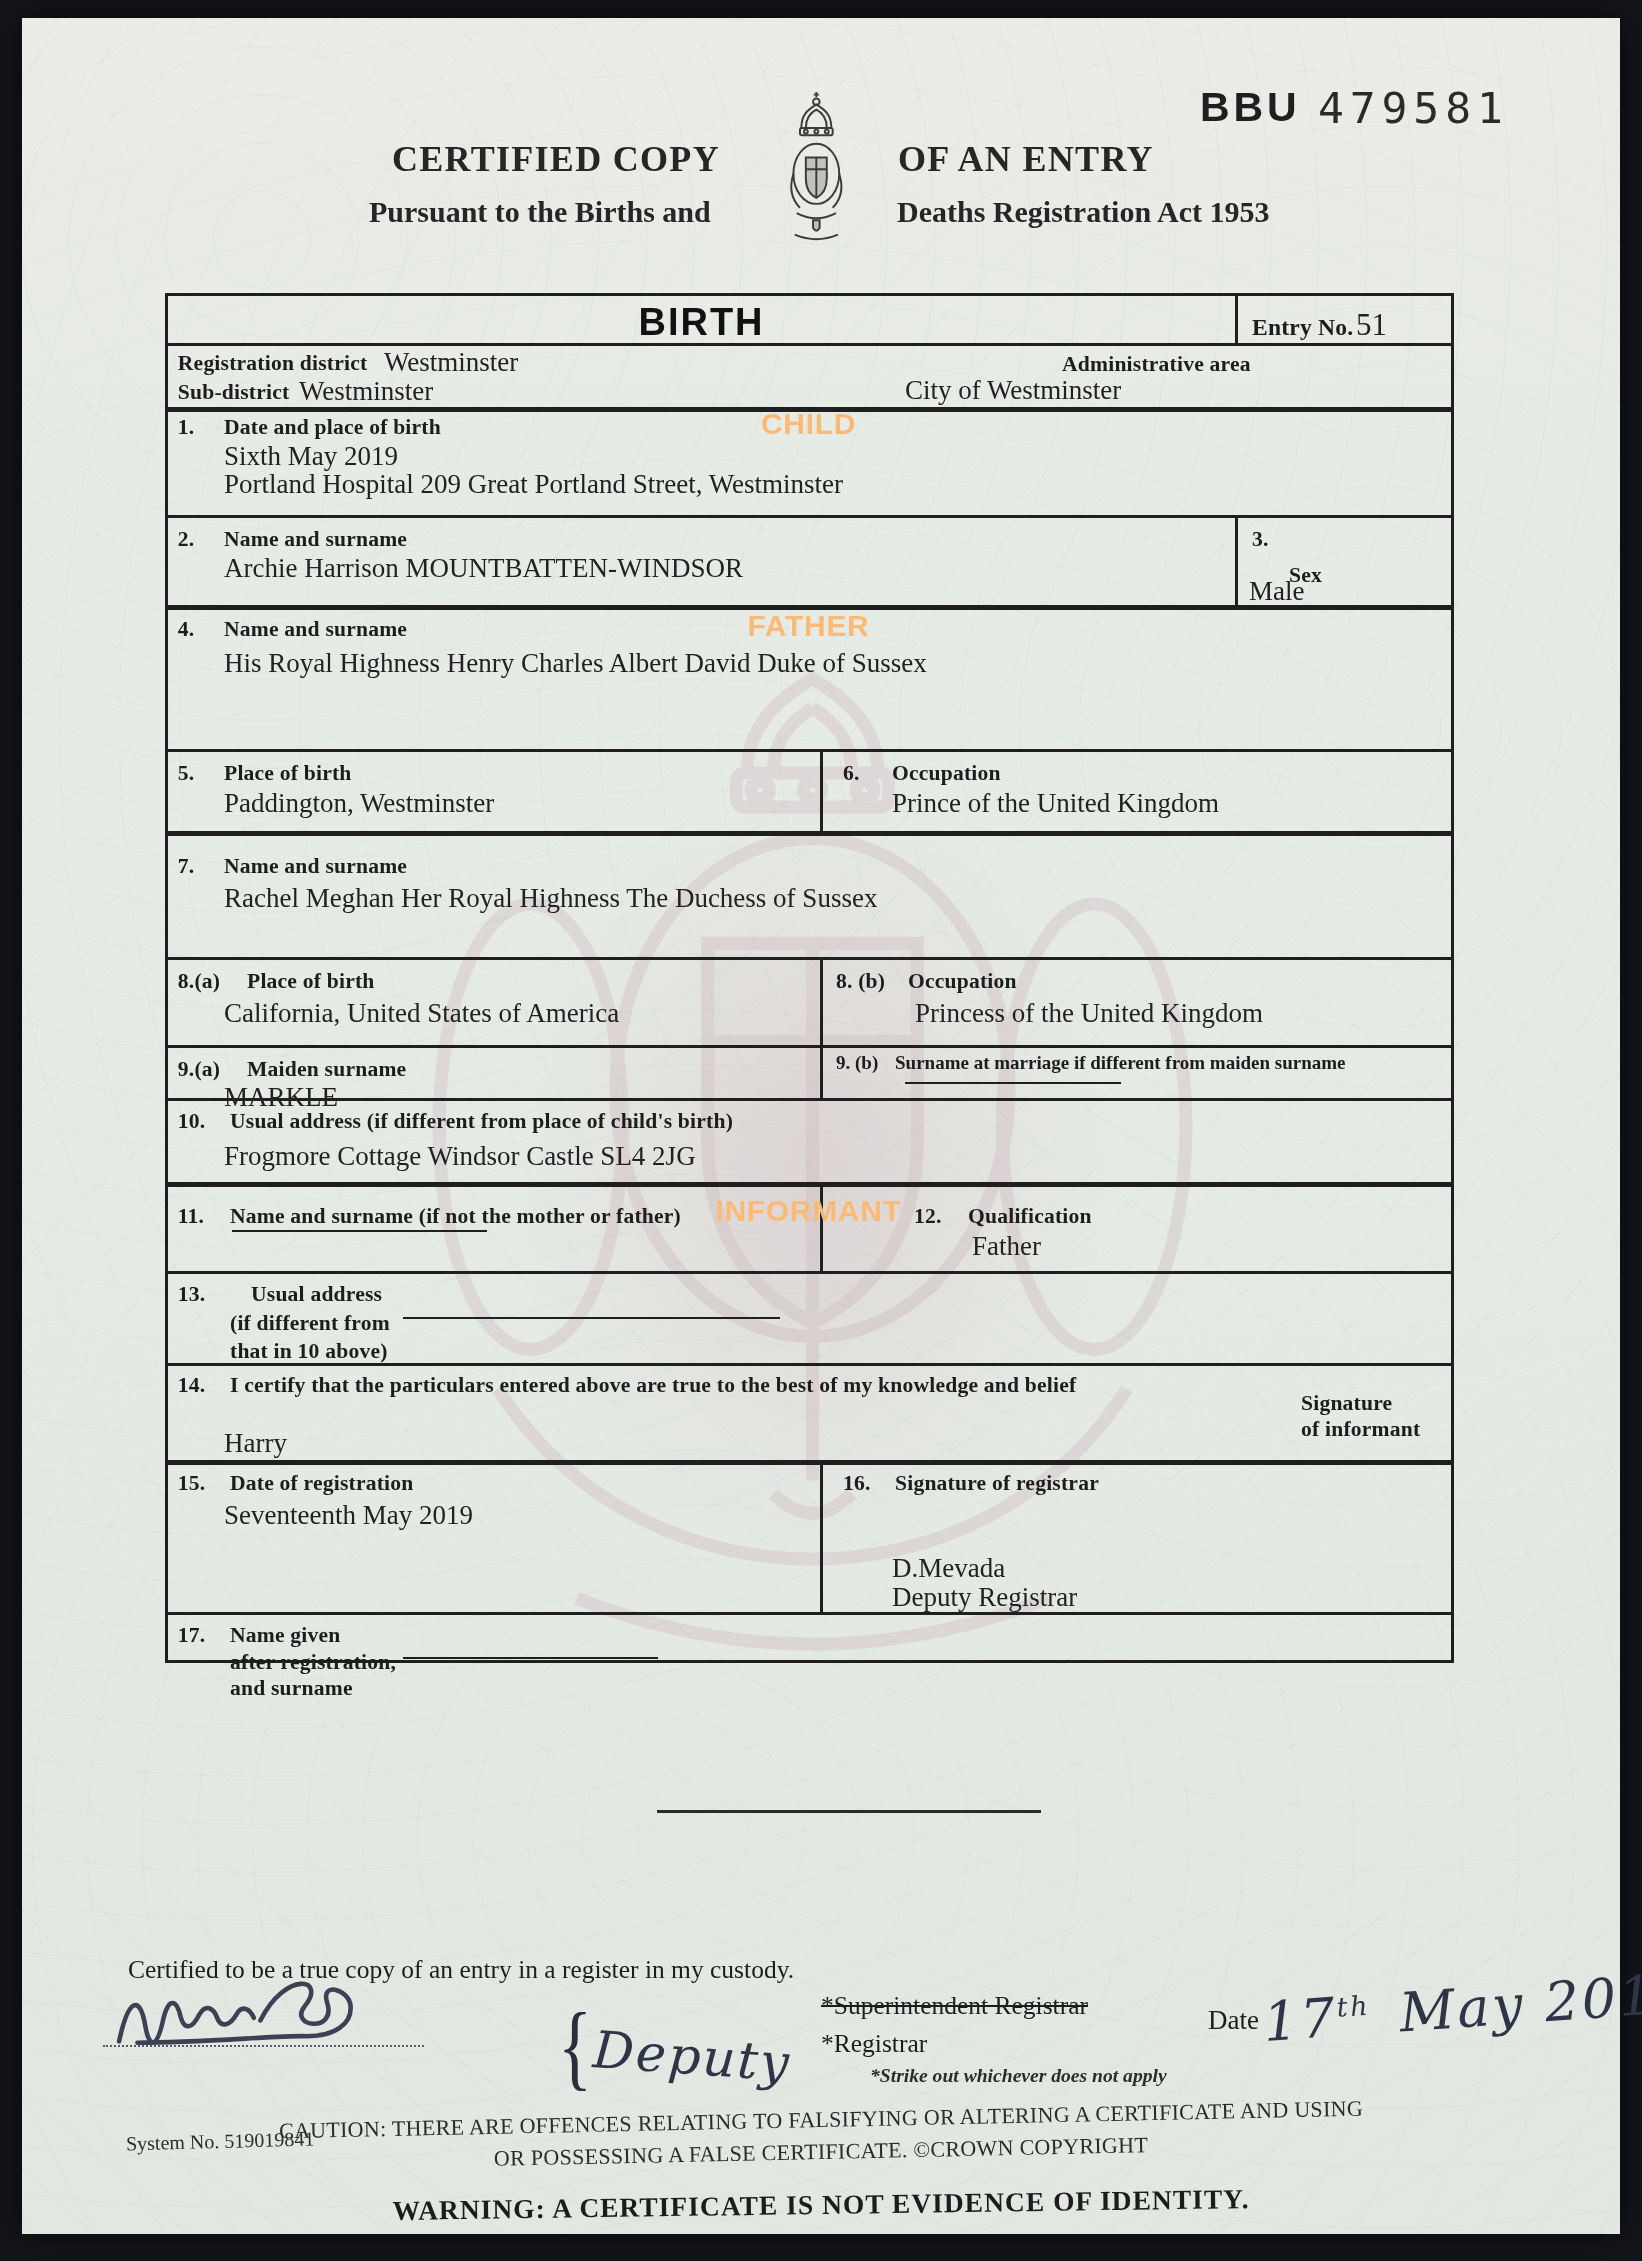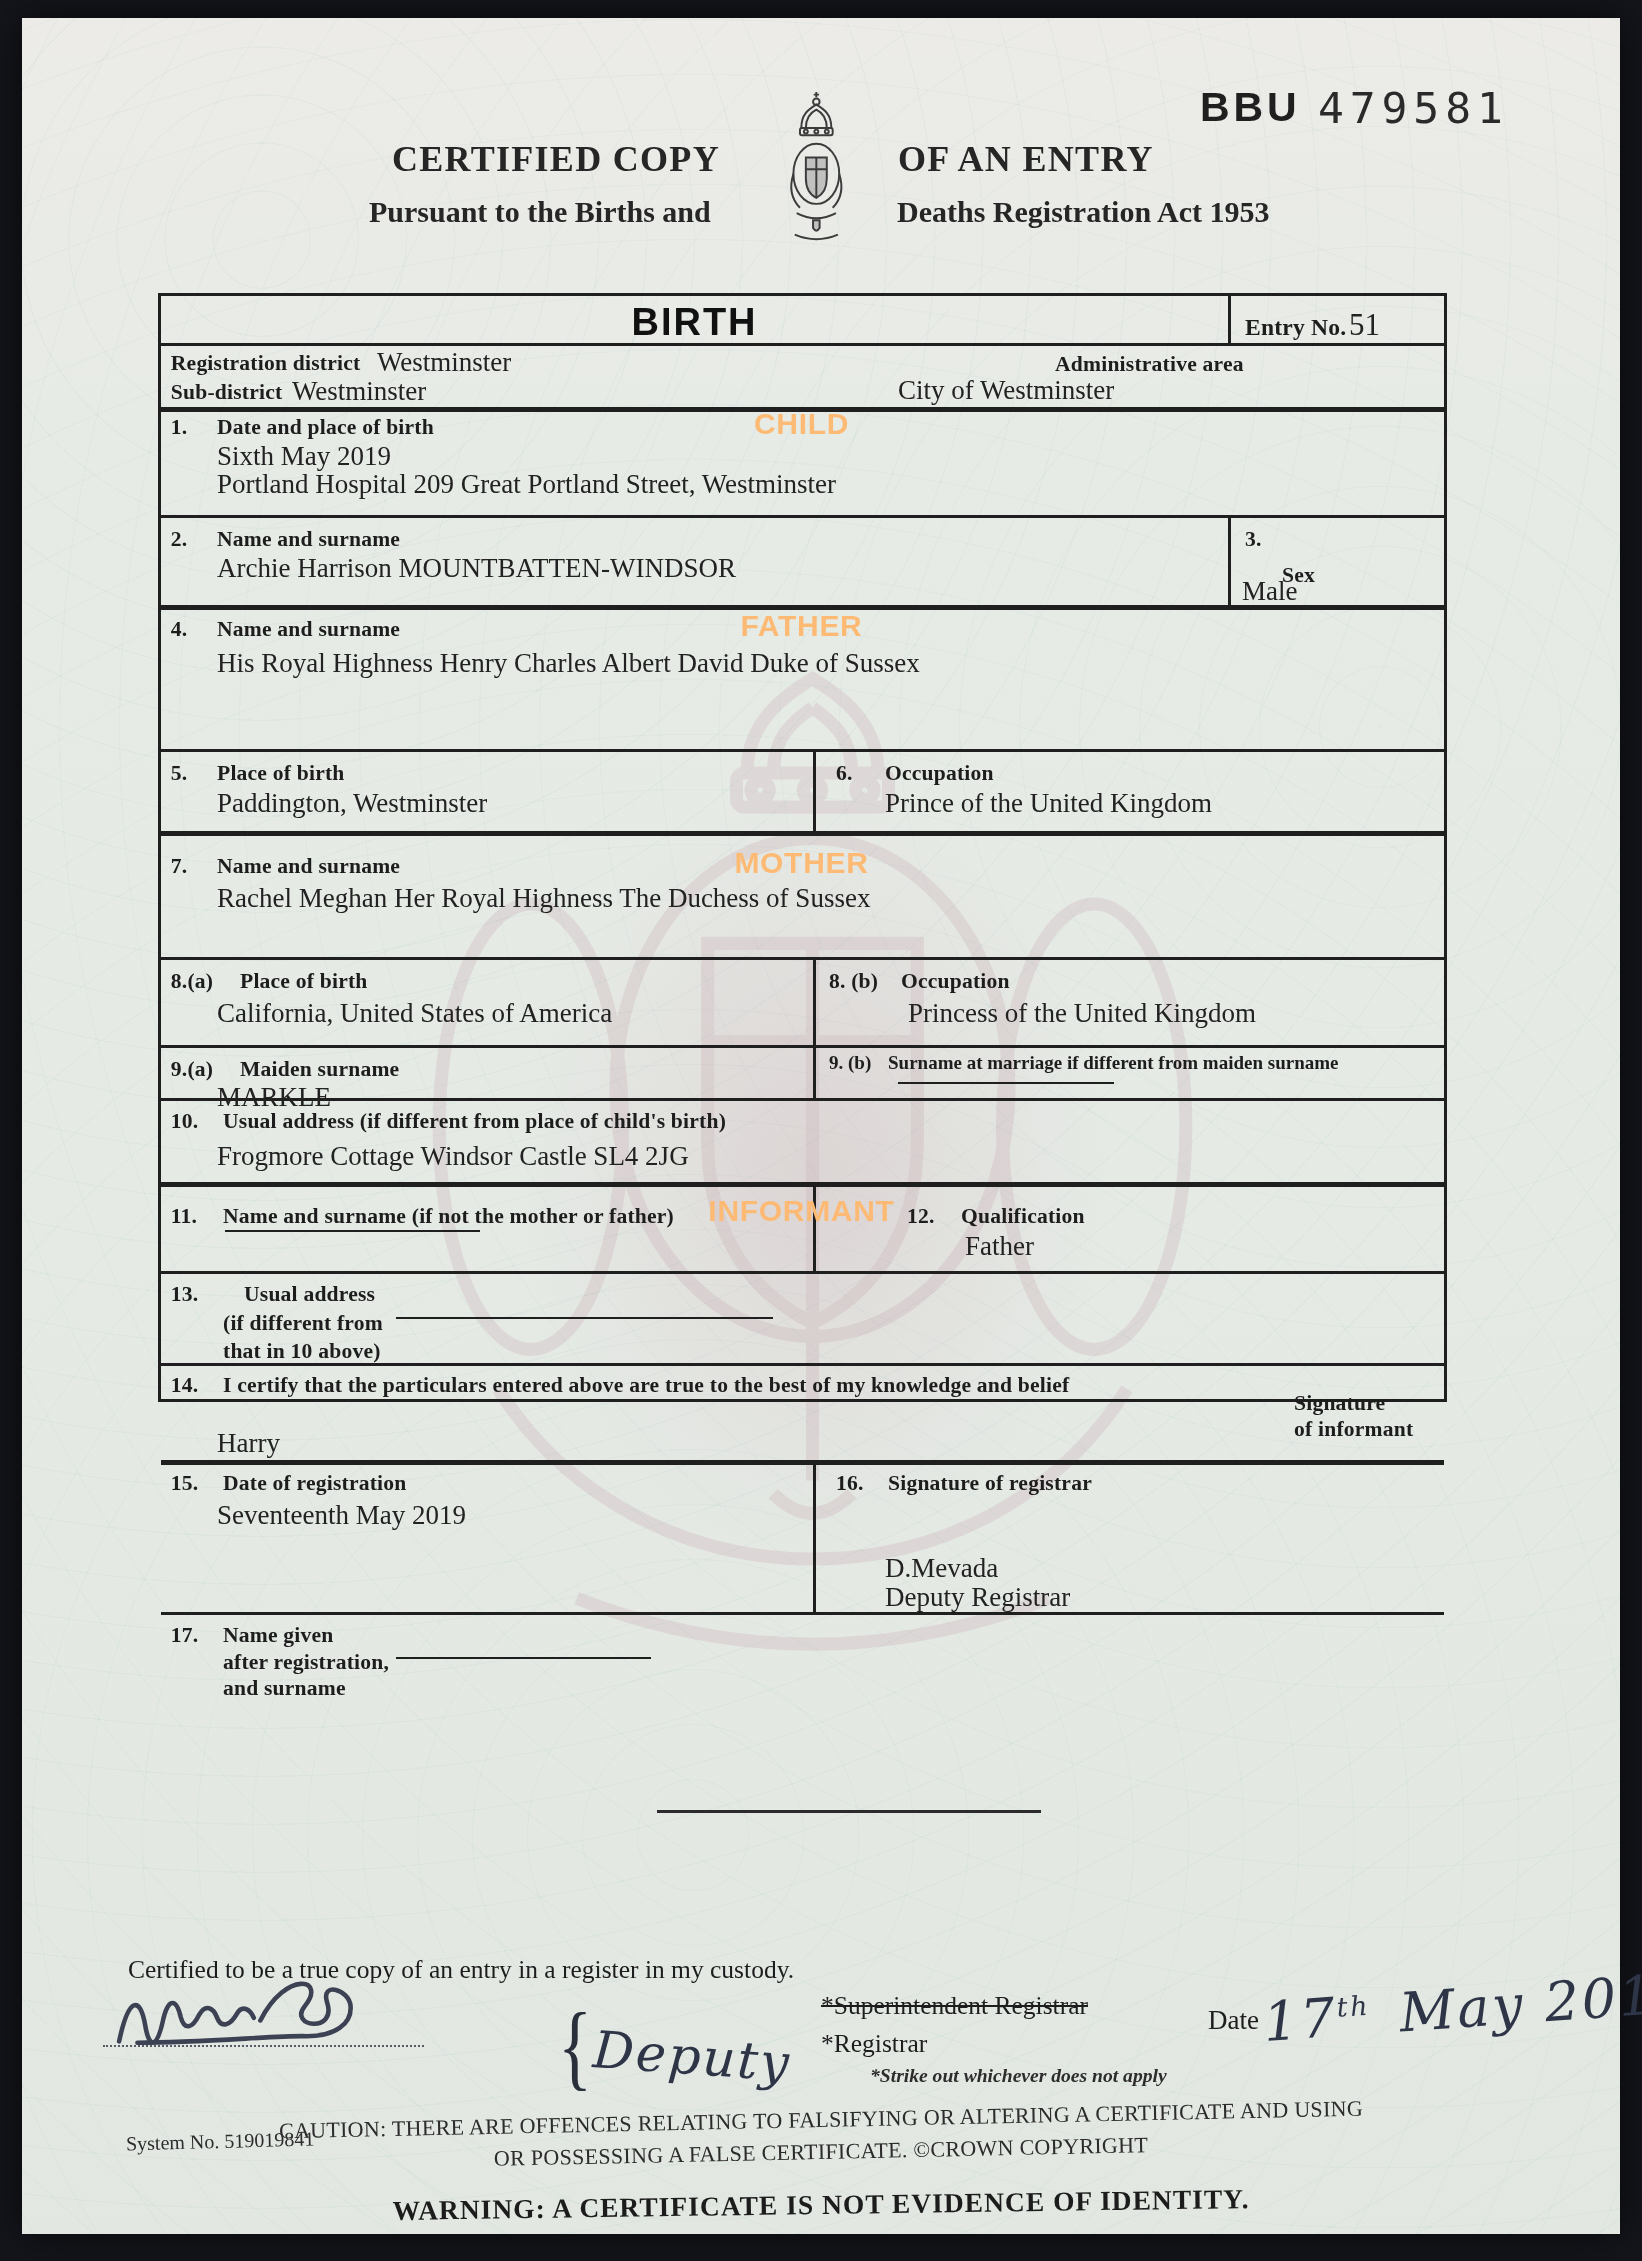--- a/index.html
+++ b/index.html
@@ -21,21 +21,21 @@
     box-shadow: 0 0 39px rgba(0,0,0,0.65);
   }
   .abs { position:absolute; white-space:nowrap; }
   .ctr { text-align:center; left:22px; width:1598px; }
   
   .mast-title { font-size:36px; font-weight:bold; letter-spacing:1.3px; color:#262626; }
   .mast-sub   { font-size:30px; font-weight:bold; color:#262626; }
   .serial-prefix { font-family:"Liberation Sans",sans-serif; font-weight:bold; font-size:41px; letter-spacing:3.9px; color:#1f1f1f; }
   .serial-num { font-family:"DejaVu Sans Mono",monospace; font-size:43px; letter-spacing:5.9px; color:#2a2a2a; }
   
-  .tbl { position:absolute; left:158px; top:293px; width:1289px; height:1109px; border:3.9px solid #1f1f1f; }
+  .tbl { position:absolute; left:165px; top:293px; width:1289px; height:1370px; border:3.9px solid #1f1f1f; }
   .rule-h { position:absolute; left:0; right:0; background:#1f1f1f; }
   .rule-v { position:absolute; width:2.6px; background:#1f1f1f; }
   .thin { height:2.6px; } .thick { height:4.6px; }
   .lbl { font-size:21.6px; font-weight:bold; letter-spacing:0.2px; }
   .lbl-sm { font-size:19px; font-weight:bold; }
   .val { font-size:27px; color:#222; }
   .sechead { font-family:"Liberation Sans",sans-serif; font-weight:bold; font-size:30px; letter-spacing:0.7px; color:#fdba74; }
   .birth-title { font-family:"Liberation Sans",sans-serif; font-weight:bold; font-size:38px; letter-spacing:2px; color:#111; }
   .blankline { position:absolute; border-bottom:2.6px solid #1f1f1f; }
   
@@ -157,21 +157,20 @@
 
   <span class="abs lbl" style="left:9.8px; top:465px;">5.</span>
   <span class="abs lbl" style="left:56px; top:465px;">Place of birth</span>
   <span class="abs val" style="left:56px; top:492px;">Paddington, Westminster</span>
   <span class="abs lbl" style="left:675px; top:465px;">6.</span>
   <span class="abs lbl" style="left:724px; top:465px;">Occupation</span>
   <span class="abs val" style="left:724px; top:492px;">Prince of the United Kingdom</span>
 
   <span class="abs lbl" style="left:9.8px; top:558px;">7.</span>
   <span class="abs lbl" style="left:56px; top:558px;">Name and surname</span>
-  <div class="abs ctr sechead" style="left:0; width:1281px; top:550px;">MOTHER</div>
   <span class="abs val" style="left:56px; top:587px;">Rachel Meghan Her Royal Highness The Duchess of Sussex</span>
 
   <span class="abs lbl" style="left:9.8px; top:673px;">8.(a)</span>
   <span class="abs lbl" style="left:79px; top:673px;">Place of birth</span>
   <span class="abs val" style="left:56px; top:702px;">California, United States of America</span>
   <span class="abs lbl" style="left:668px; top:673px;">8. (b)</span>
   <span class="abs lbl" style="left:740px; top:673px;">Occupation</span>
   <span class="abs val" style="left:747px; top:702px;">Princess of the United Kingdom</span>
 
   <span class="abs lbl" style="left:9.8px; top:761px;">9.(a)</span>

